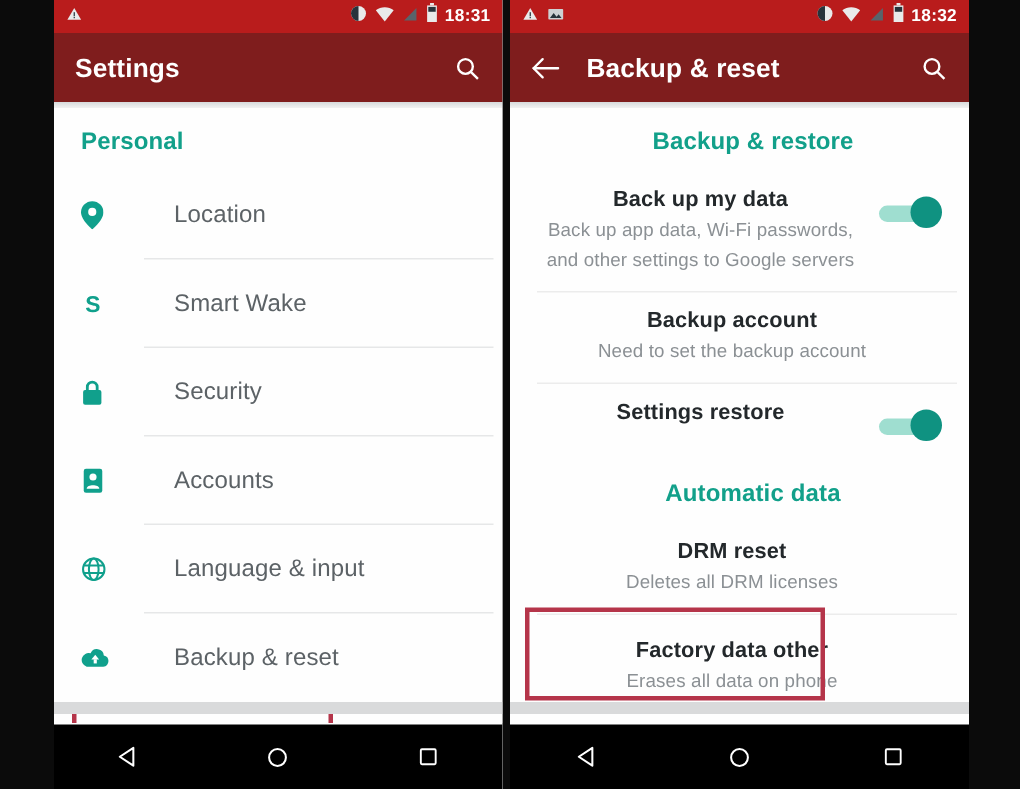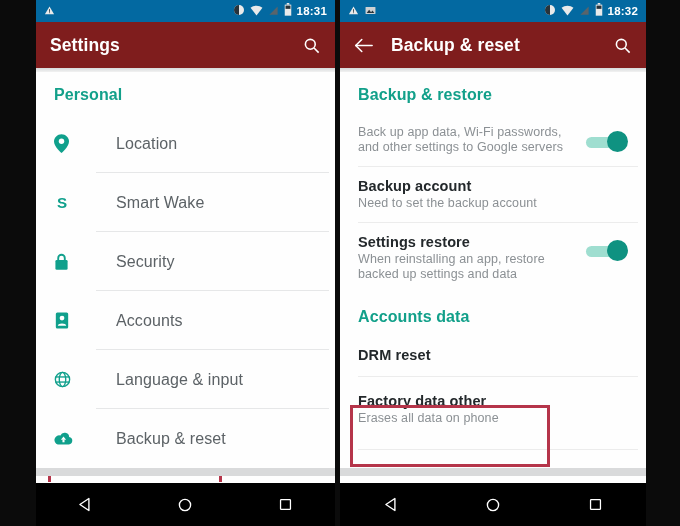--- a/index.html
+++ b/index.html
@@ -17,26 +17,26 @@
   .phone {
     position: absolute;
     top: 0;
     height: 526px;
     background: #ffffff;
     overflow: hidden;
     display: flex;
     flex-direction: column;
   }
   .phone-left  { left: 36px;  width: 299px; }
-  .phone-right { left: 340px; width: 306px; }
+  .phone-right { left: 340px; width: 306px; text-align: center; }
 
   
   .statusbar {
     height: 22px;
-    background: #0369a1;
+    background: #b91c1c;
     display: flex;
     align-items: center;
     padding: 1px 8px;
     flex: 0 0 auto;
   }
   .sb-left { display: flex; align-items: center; gap: 6px; }
   .sb-right { display: flex; align-items: center; gap: 5px; margin-left: auto; }
   .sb-time {
     color: #ffffff;
     font-size: 11.5px;
@@ -120,21 +120,21 @@
   .prow .ptitle {
     font-size: 14.5px;
     color: #23282b;
     font-weight: bold;
     letter-spacing: .1px;
     margin-bottom: 2px;
   }
   .prow .psub {
     font-size: 12.5px;
     color: #8b9094;
-    line-height: 15px;
+    line-height: 20px;
     letter-spacing: .1px;
   }
   .prow .divider {
     position: absolute;
     left: 18px; right: 8px; bottom: 0;
     height: 1px;
     background: #ececec;
   }
 
   
@@ -402,54 +402,55 @@
       </span>
     </div>
     <div class="shadowline"></div>
 
     <div class="content">
 
       <div class="section-head">Backup &amp; restore</div>
 
       <div class="prow">
         <div class="texts">
+          <div class="ptitle">Back up my data</div>
           <div class="psub">Back up app data, Wi-Fi passwords, and other settings to Google servers</div>
         </div>
         <span class="toggle">
           <span class="track"></span>
           <span class="knob"></span>
         </span>
         <span class="divider"></span>
       </div>
 
       <div class="prow">
         <div class="texts">
           <div class="ptitle">Backup account</div>
           <div class="psub">Need to set the backup account</div>
         </div>
         <span class="divider"></span>
       </div>
 
       <div class="prow nodivider">
         <div class="texts">
           <div class="ptitle">Settings restore</div>
-          <div class="psub">When reinstalling an app, restore backed up settings and data</div>
         </div>
         <span class="toggle">
           <span class="track"></span>
           <span class="knob"></span>
         </span>
 
       </div>
 
-      <div class="section-head">Accounts data</div>
+      <div class="section-head">Automatic data</div>
 
       <div class="prow">
         <div class="texts">
           <div class="ptitle">DRM reset</div>
+          <div class="psub">Deletes all DRM licenses</div>
         </div>
         <span class="divider"></span>
       </div>
 
       <div class="prow" style="padding-top:16px;padding-bottom:24px;">
         <div class="texts">
           <div class="ptitle">Factory data other</div>
           <div class="psub">Erases all data on phone</div>
         </div>
         <span class="divider"></span>

